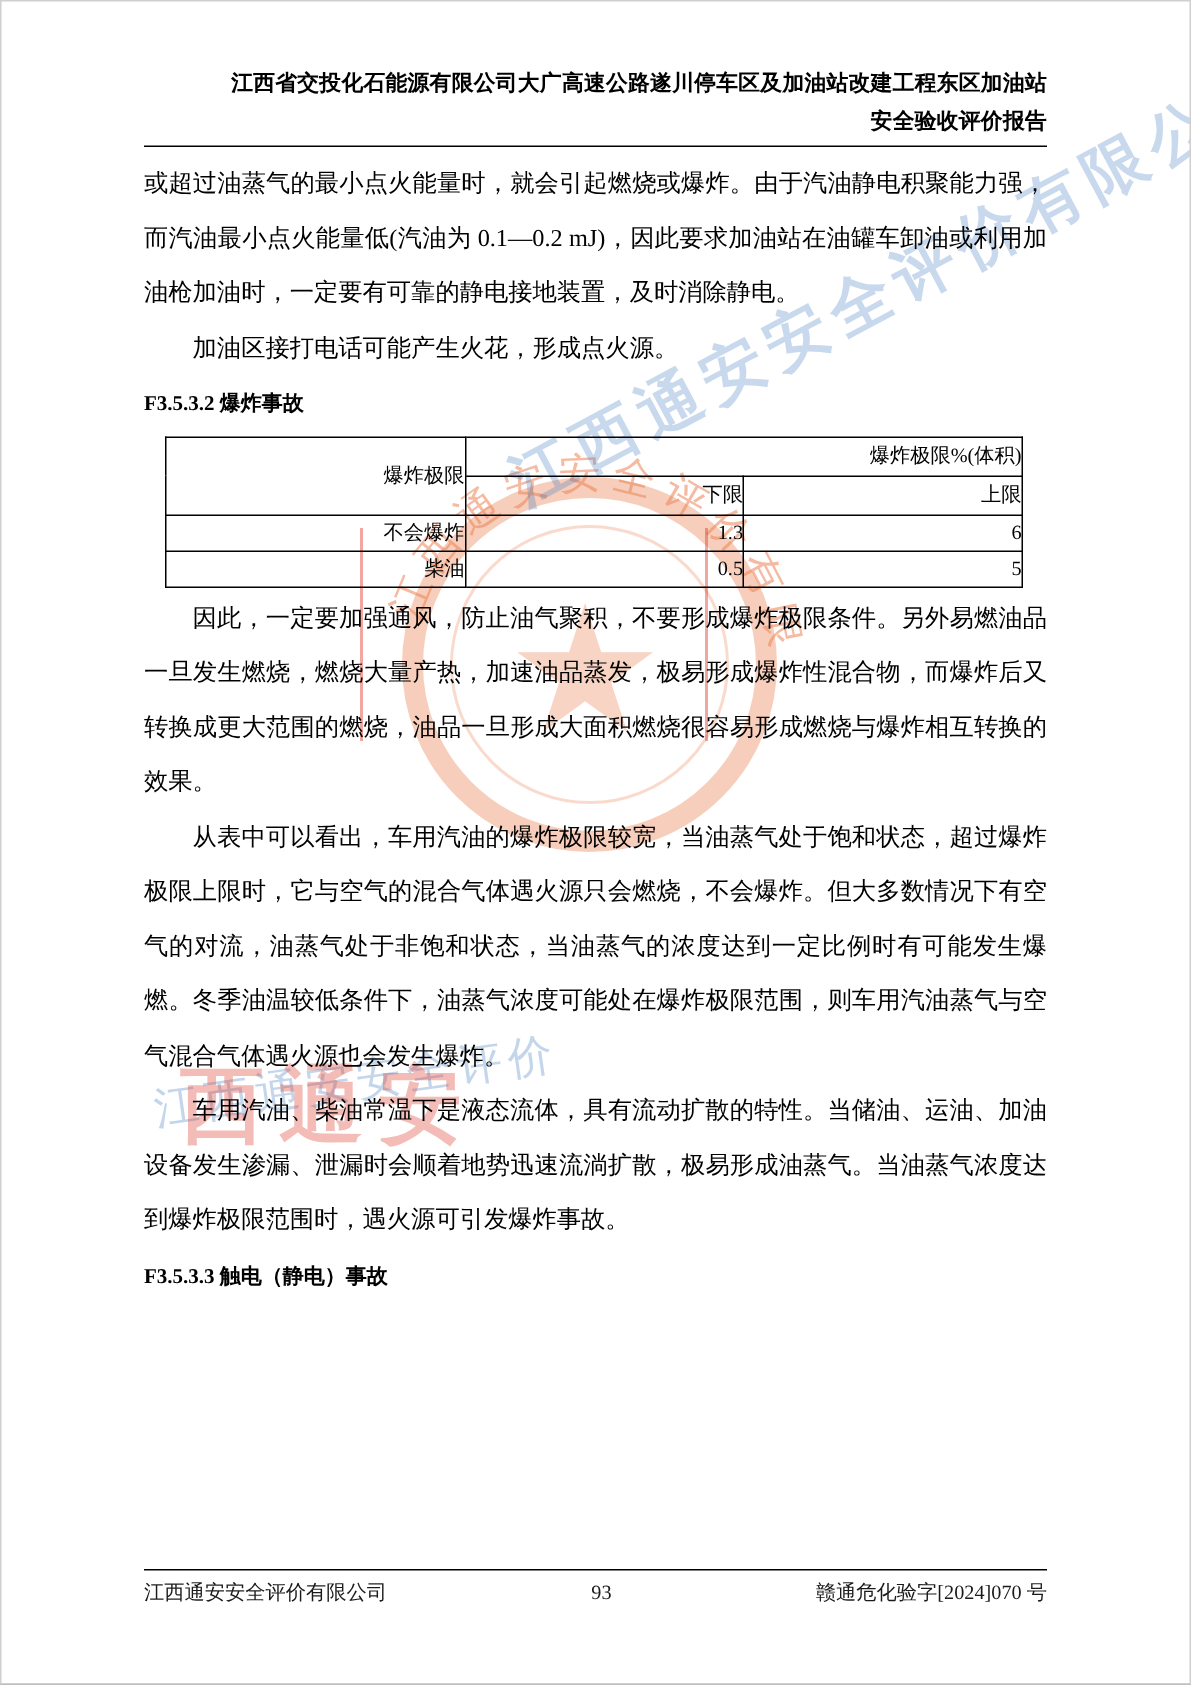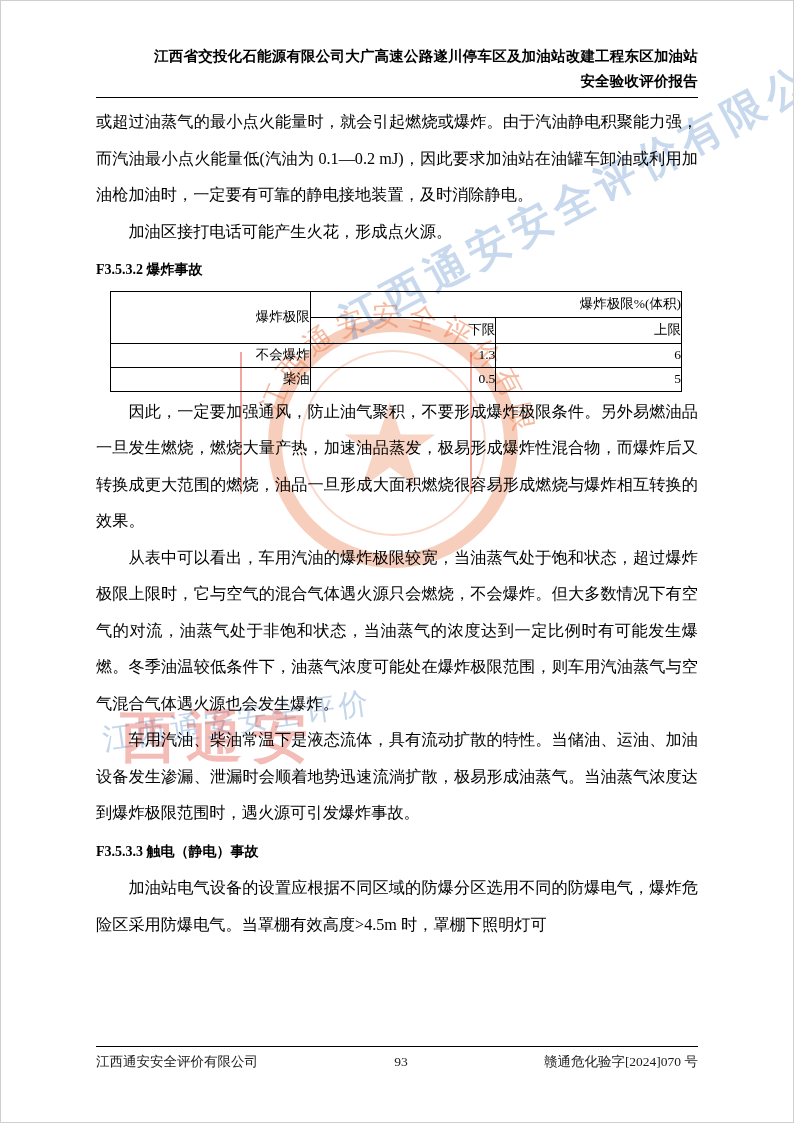--- a/index.html
+++ b/index.html
@@ -268,21 +268,20 @@
     </table>
 
     <p class="indent">因此，一定要加强通风，防止油气聚积，不要形成爆炸极限条件。另外易燃油品一旦发生燃烧，燃烧大量产热，加速油品蒸发，极易形成爆炸性混合物，而爆炸后又转换成更大范围的燃烧，油品一旦形成大面积燃烧很容易形成燃烧与爆炸相互转换的效果。</p>
 
     <p class="indent">从表中可以看出，车用汽油的爆炸极限较宽，当油蒸气处于饱和状态，超过爆炸极限上限时，它与空气的混合气体遇火源只会燃烧，不会爆炸。但大多数情况下有空气的对流，油蒸气处于非饱和状态，当油蒸气的浓度达到一定比例时有可能发生爆燃。冬季油温较低条件下，油蒸气浓度可能处在爆炸极限范围，则车用汽油蒸气与空气混合气体遇火源也会发生爆炸。</p>
 
     <p class="indent">车用汽油、柴油常温下是液态流体，具有流动扩散的特性。当储油、运油、加油设备发生渗漏、泄漏时会顺着地势迅速流淌扩散，极易形成油蒸气。当油蒸气浓度达到爆炸极限范围时，遇火源可引发爆炸事故。</p>
 
     <p class="sec-head">F3.5.3.3  触电（静电）事故</p>
 
-    <p class="indent">加油站电气设备的设置应根据不同区域的防爆分区选用不同的防爆电气，爆炸危险区采用防爆电气。当罩棚有效高度&gt;4.5m 时，罩棚下照明灯可</p>
 
   </div>
 
   <div class="footer-rule"></div>
   <div class="footer">
     <div class="left">江西通安安全评价有限公司</div>
     <div class="center">93</div>
     <div class="right">赣通危化验字[2024]070 号</div>
   </div>
 

